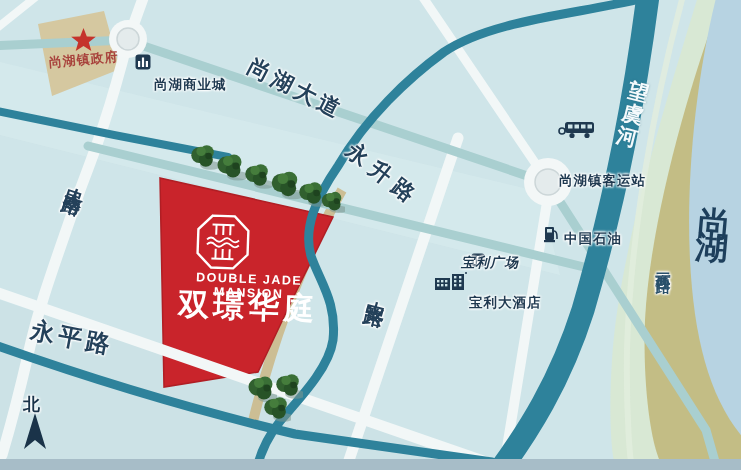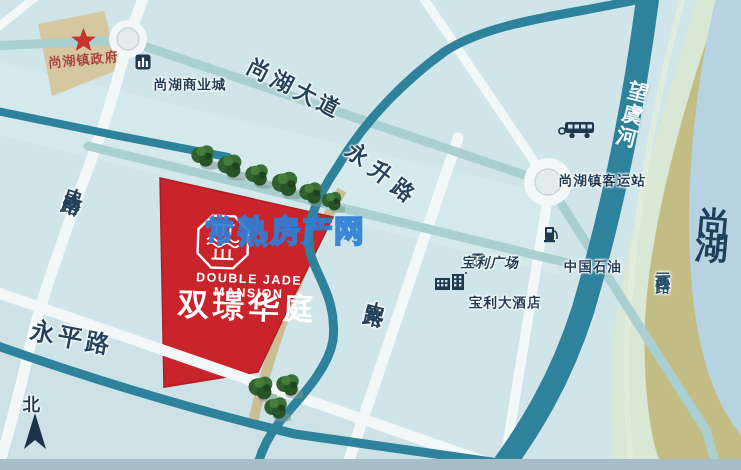--- a/index.html
+++ b/index.html
@@ -207,24 +207,23 @@
 
   <div class="lbl" id="lbl-gov" style="left:48px;top:54px;transform:rotate(-5deg);">尚湖镇政府</div>
   <div class="lbl poi" style="left:117px;top:76px;">尚湖商业城</div>
   <div class="lbl road-big" style="left:256px;top:52px;transform:rotate(27deg);">尚湖大道</div>
   <div class="lbl vert" id="lbl-wangyu" style="left:632px;top:60px;transform:rotate(14deg);">望虞河</div>
   <div class="lbl poi" style="left:522px;top:146px;margin-top:26px;">尚湖镇客运站</div>
   <div class="lbl road-big" style="left:358px;top:136px;transform:rotate(38deg);letter-spacing:7px;">永升路</div>
   <div class="lbl vert road-med" style="left:70px;top:170px;transform:rotate(19deg);font-size:19px;">人民南路</div>
   <div class="lbl road-big" style="left:34px;top:314px;transform:rotate(11deg);font-size:24px;">永平路</div>
   <div class="lbl vert road-med" style="left:370px;top:283px;transform:rotate(15deg);">中兴路</div>
-  <div class="lbl poi" style="left:527px;top:258px;">中国石油</div>
+  <div class="lbl poi" style="left:527px;top:230px;">中国石油</div>
   <div class="lbl poi" style="left:424px;top:254px;font-style:italic;">宝利广场</div>
   <div class="lbl poi" style="left:432px;top:294px;">宝利大酒店</div>
   <div class="lbl vert" id="lbl-sanhuan" style="left:653px;top:261px;">三环西路</div>
   <div class="lbl vert" id="lbl-lake" style="left:695px;top:178px;transform:rotate(5deg);">尚湖</div>
   <div id="compass-label" class="lbl">北</div>
 
   <div id="watermark">
-    <span class="wm-cn">常熟房产网</span>
   </div>
 
 </div>
 
 </body></html>

